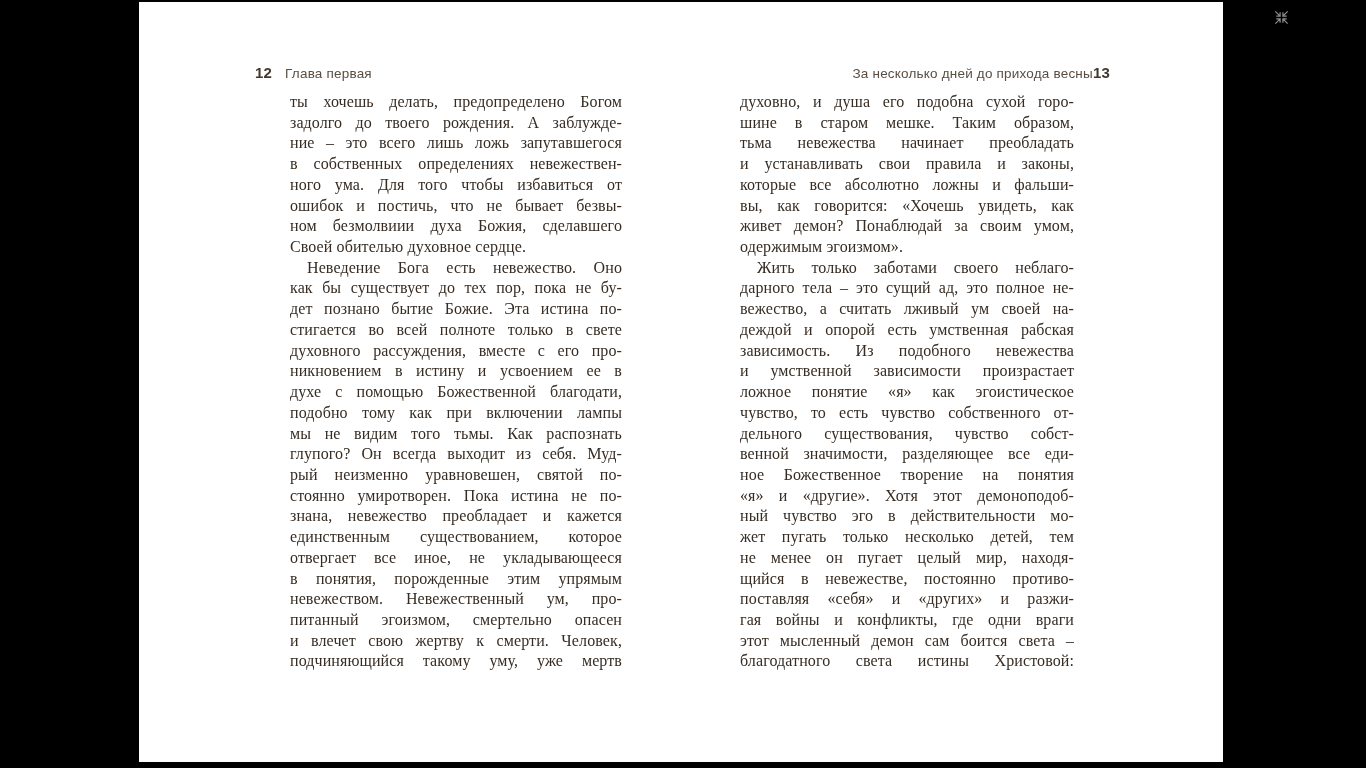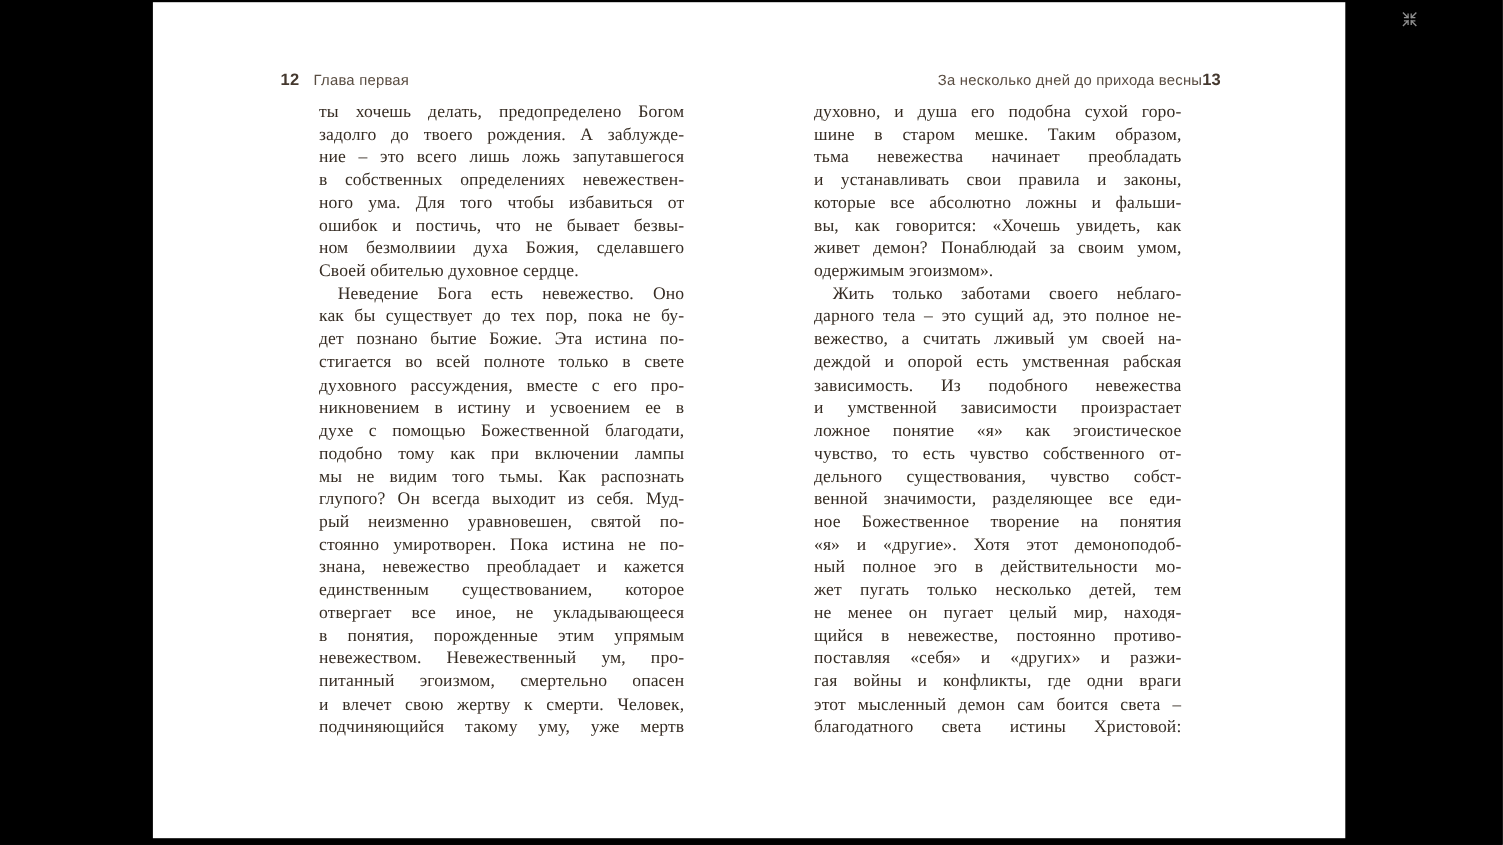--- a/index.html
+++ b/index.html
@@ -14,21 +14,21 @@
     position:absolute;
     left:139px;top:2px;
     width:1084px;height:760px;
     background:#ffffff;
   }
   
   .running-header{
     position:absolute;
     top:62px;
     display:flex;
-    align-items:center;
+    align-items:flex-end;
     font-family:"Liberation Sans","DejaVu Sans",sans-serif;
     white-space:nowrap;
   }
   .running-header.left{ left:116px; gap:13px; }
   .running-header.right{ right:113px; }
   .page-num{
     font-size:15px;
     font-weight:bold;
     color:#44382e;
     letter-spacing:0.2px;
@@ -127,21 +127,21 @@
         <div class="line">вежество, а считать лживый ум своей на-</div>
         <div class="line">деждой и опорой есть умственная рабская</div>
         <div class="line">зависимость. Из подобного невежества</div>
         <div class="line">и умственной зависимости произрастает</div>
         <div class="line">ложное понятие «я» как эгоистическое</div>
         <div class="line">чувство, то есть чувство собственного от-</div>
         <div class="line">дельного существования, чувство собст-</div>
         <div class="line">венной значимости, разделяющее все еди-</div>
         <div class="line">ное Божественное творение на понятия</div>
         <div class="line">«я» и «другие». Хотя этот демоноподоб-</div>
-        <div class="line">ный полное эго в действительности мо-</div>
+        <div class="line">ный чувство эго в действительности мо-</div>
         <div class="line">жет пугать только несколько детей, тем</div>
         <div class="line">не менее он пугает целый мир, находя-</div>
         <div class="line">щийся в невежестве, постоянно противо-</div>
         <div class="line">поставляя «себя» и «других» и разжи-</div>
         <div class="line">гая войны и конфликты, где одни враги</div>
         <div class="line">этот мысленный демон сам боится света –</div>
         <div class="line">благодатного света истины Христовой:</div>
       </div>
 
   </div>

